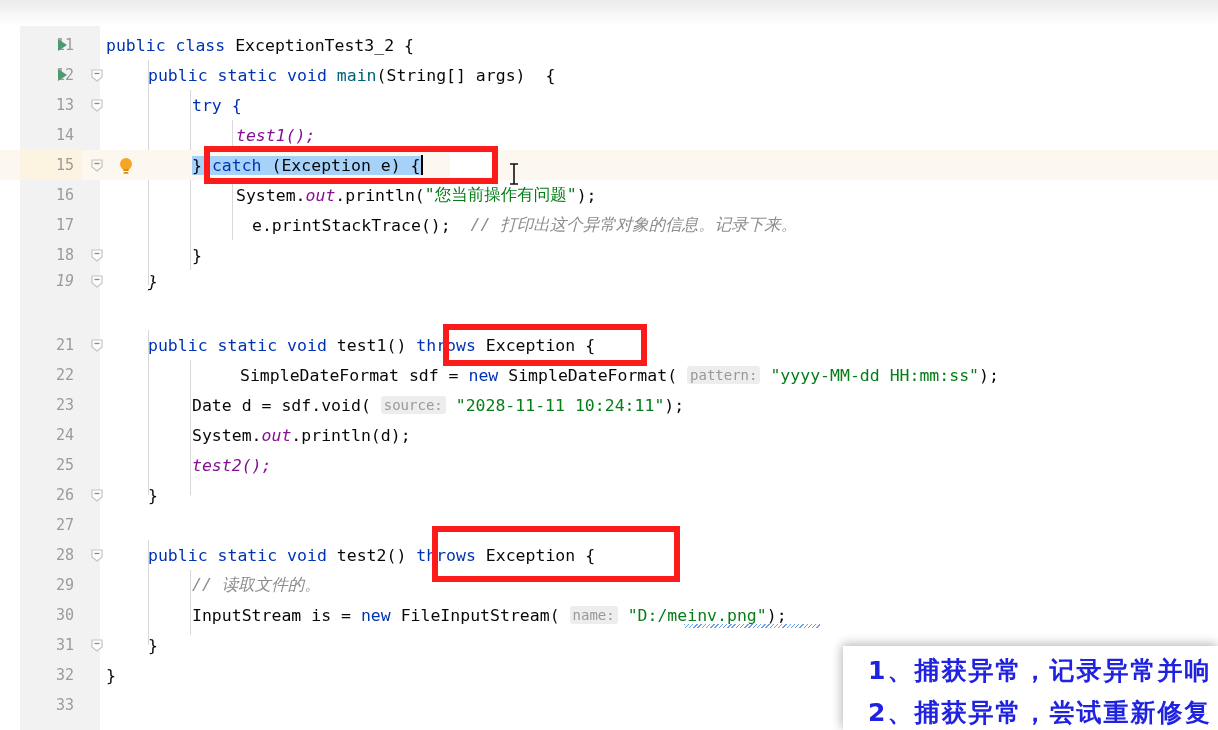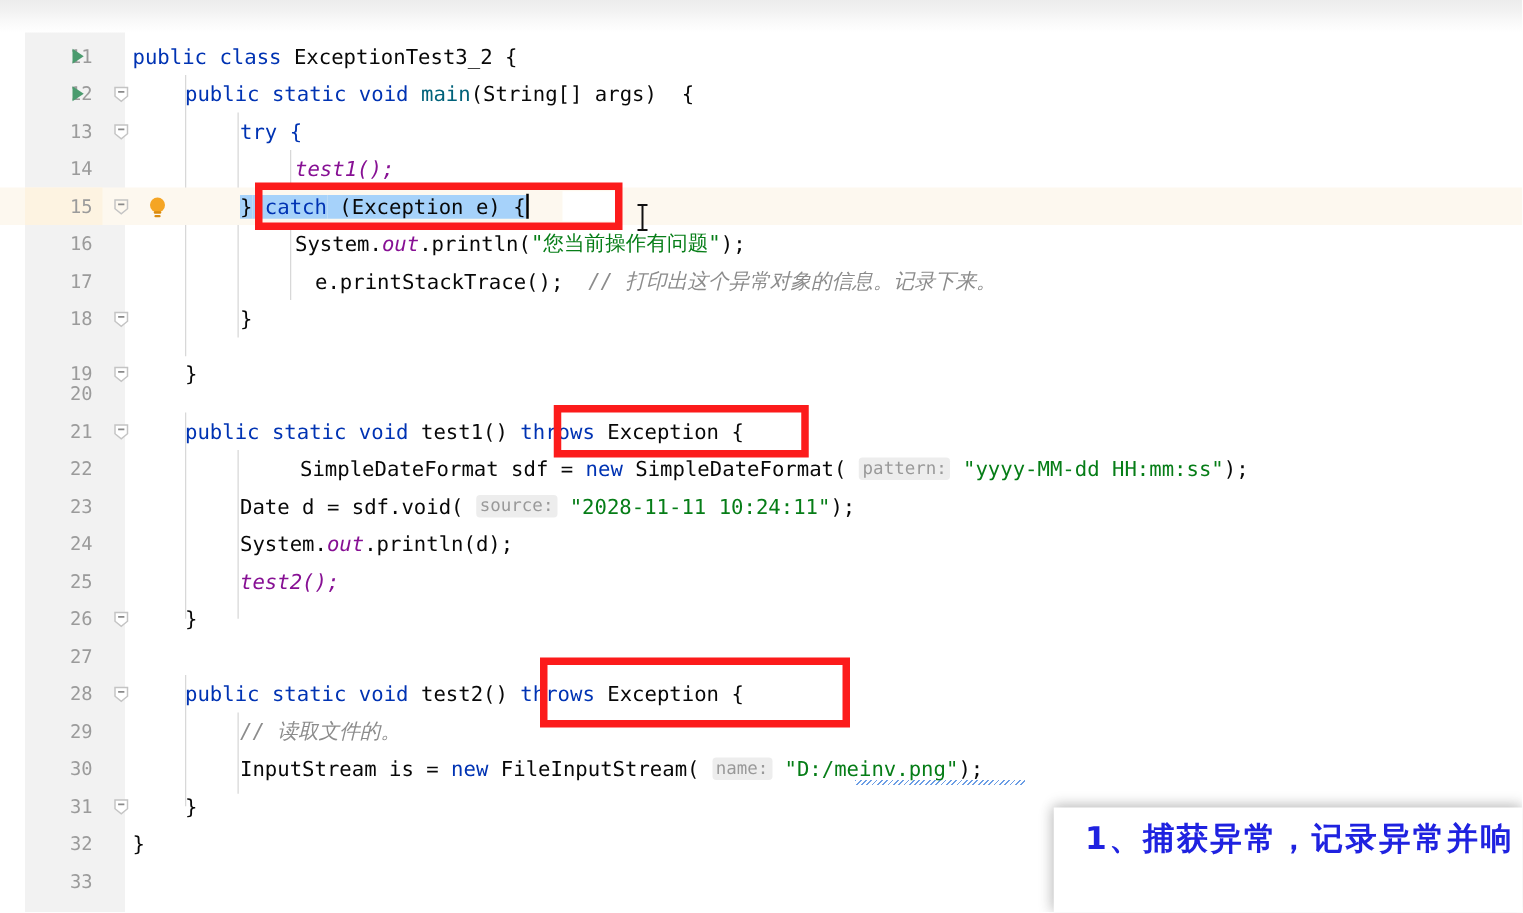--- a/index.html
+++ b/index.html
@@ -206,33 +206,29 @@
 
   <div class="line" style="top:240px;">
     <div class="lnum">18</div>
     <svg class="fold" style="top:6px;" viewBox="0 0 18 18">
       <path d="M4 4 H14 V11 L9 15 L4 11 Z" fill="#ffffff" stroke="#c4c4c4" stroke-width="1.2"></path>
       <path d="M6.5 7.5 H11.5" stroke="#8a8a8a" stroke-width="1.3"></path>
     </svg>
     <div class="code" style="left:192px;"><span class="txt">}</span></div>
   </div>
 
-  <div class="line" style="top:284px;">
+  <div class="line" style="top:266px;font-style:italic;">
     <div class="lnum">19</div>
     <svg class="fold" style="top:6px;" viewBox="0 0 18 18">
       <path d="M4 4 H14 V11 L9 15 L4 11 Z" fill="#ffffff" stroke="#c4c4c4" stroke-width="1.2"></path>
       <path d="M6.5 7.5 H11.5" stroke="#8a8a8a" stroke-width="1.3"></path>
     </svg>
     <div class="code" style="left:148px;"><span class="txt">}</span></div>
   </div>
 
-  <div class="line" style="top:300px;">
-    <div class="lnum">20</div>
-    <div class="code" style="left:148px;"></div>
-  </div>
 
   <div class="line" style="top:330px;">
     <div class="lnum">21</div>
     <svg class="fold" style="top:6px;" viewBox="0 0 18 18">
       <path d="M4 4 H14 V11 L9 15 L4 11 Z" fill="#ffffff" stroke="#c4c4c4" stroke-width="1.2"></path>
       <path d="M6.5 7.5 H11.5" stroke="#8a8a8a" stroke-width="1.3"></path>
     </svg>
     <div class="code" style="left:148px;"><span class="kw">public</span><span class="txt"> </span><span class="kw">static</span><span class="txt"> </span><span class="kw">void</span><span class="txt"> </span><span class="txt">test1()</span><span class="txt"> </span><span class="kw">throws</span><span class="txt"> Exception {</span></div>
   </div>
 
@@ -316,15 +312,16 @@
   <div class="redbox" style="left:432px; top:526px; width:248px; height:56px;"></div>
 
   <div style="position:absolute; left:450px; top:153px; width:42px; height:24px; background:#ffffff; z-index:4;"></div>
 
   <svg class="ibeam" style="left:507px; top:162px; width:14px; height:24px;" viewBox="0 0 14 24">
     <path d="M3 2 H11 M7 2 V22 M3 22 H11" stroke="#111111" stroke-width="1.6" fill="none"></path>
   </svg>
 
   <div class="note" style="left:843px; top:646px; width:375px; height:84px;">
     <div class="note-line" style="position:absolute; left:25px; top:8px;">1、捕获异常，记录异常并响</div>
+    <div class="note-line" style="position:absolute; left:25px; top:50px;">2、捕获异常，尝试重新修复</div>
   </div>
 
 </div>
 
 </body></html>

